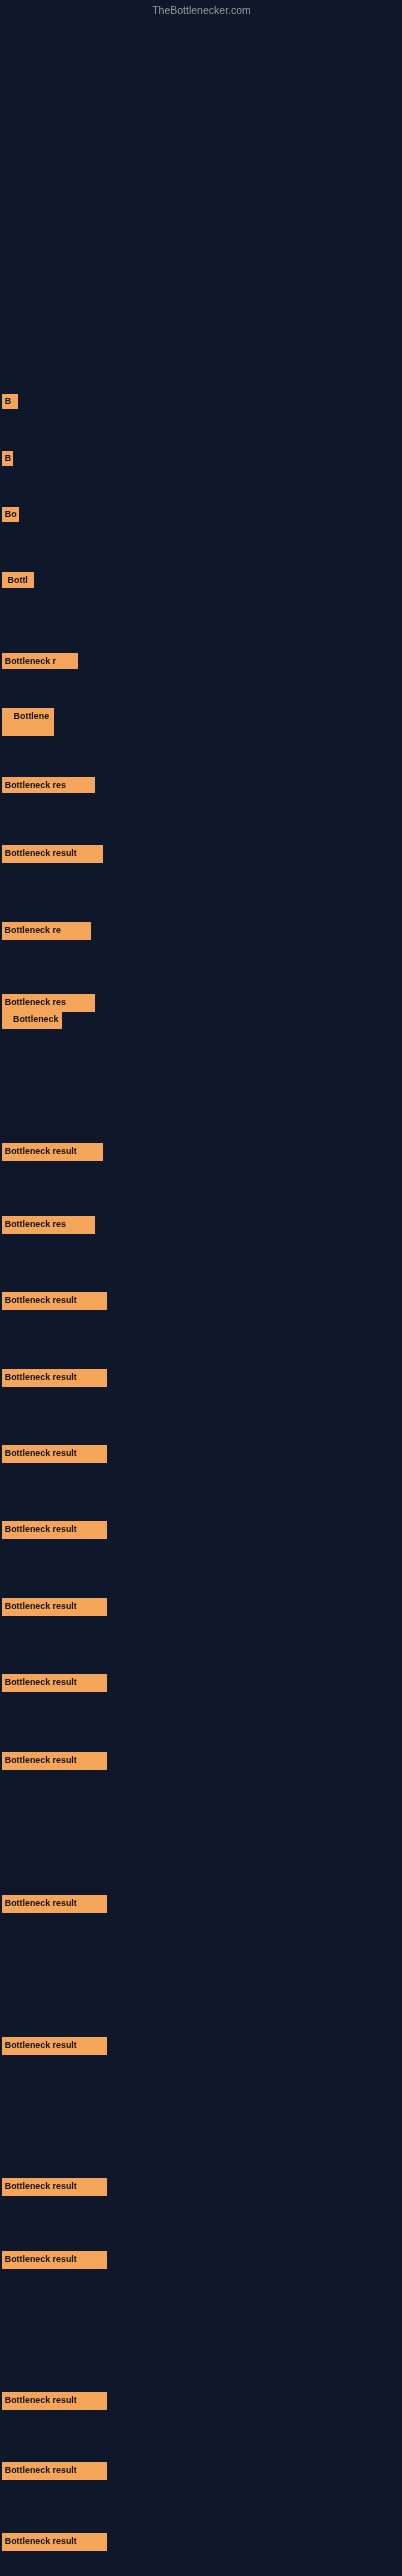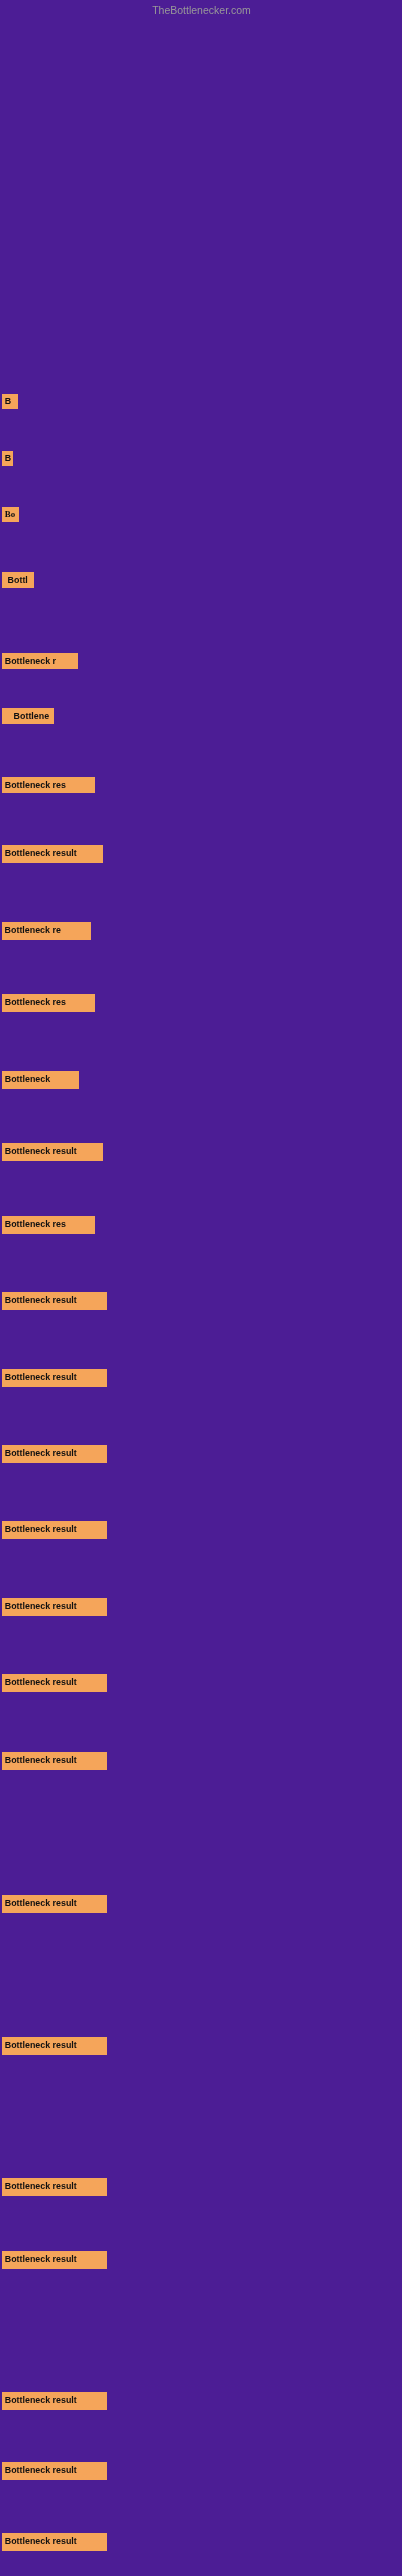--- a/index.html
+++ b/index.html
@@ -15,21 +15,21 @@
       font-family: Arial, sans-serif;
       position: relative;
       overflow-x: hidden;
     }
 
     
     .page-wrapper {
       position: relative;
       width: 403px;
       height: 2576px;
-      background: #4c1d95;
+      background: #0f172a;
     }
 
     .title-bar {
       position: absolute;
       top: 4px;
       left: 0;
       right: 0;
       text-align: center;
       color: #999;
       font-size: 10.5px;
@@ -51,29 +51,29 @@
   </style>
 </head>
 <body>
 
 <div class="page-wrapper">
 
   <div class="title-bar">TheBottlenecker.com</div>
 
 <div class="result-box" style="top: 394px; width: 16px; height: 14.5px; line-height: 14.5px; padding: 0px 3.2px;">B</div>
     <div class="result-box" style="top: 451px; width: 11.3px; height: 14.5px; line-height: 14.5px; padding: 0px 3.2px;">B</div>
-    <div class="result-box" style="top: 507px; width: 17.7px; height: 14.5px; line-height: 14.5px; padding: 0px 3.2px; font-family: Liberation Serif, serif;">Bo</div>
+    <div class="result-box" style="top: 507px; width: 17.7px; height: 14.5px; line-height: 14.5px; padding: 0px 3.2px;">Bo</div>
     <div class="result-box" style="top: 572px; width: 32px; height: 16px; line-height: 16px; padding: 0px 6px;">Bottl</div>
     <div class="result-box" style="top: 644px; width: 76px; height: 16px; line-height: 16px; padding: 0px 3.2px; margin-top: 9px;">Bottleneck r</div>
-    <div class="result-box" style="top: 708px; width: 52px; height: 16px; line-height: 16px; padding: 0px 12px;">Bottlene</div>
+    <div class="result-box" style="top: 708px; width: 52px; height: 28px; line-height: 16px; padding: 0px 12px;">Bottlene</div>
     <div class="result-box" style="top: 777px; width: 93px; height: 16px; line-height: 16px; padding: 0px 3.2px;">Bottleneck res</div>
     <div class="result-box" style="top: 845px; width: 101px; height: 17.7px; line-height: 17.7px; padding: 0px 3.2px;">Bottleneck result</div>
     <div class="result-box" style="top: 922px; width: 89px; height: 17.7px; line-height: 17.7px; padding: 0px 3px;">Bottleneck re</div>
     <div class="result-box" style="top: 994px; width: 93px; height: 17.7px; line-height: 17.7px; padding: 0px 3.2px;">Bottleneck res</div>
-    <div class="result-box" style="top: 1071px; width: 77px; height: 17.7px; line-height: 17.7px; padding: 0px 3.2px;">Bottleneck</div>
+    <div class="result-box" style="top: 1011px; width: 60px; height: 17.7px; line-height: 17.7px; padding: 0px 3.2px; text-align: right;">Bottleneck</div>
     <div class="result-box" style="top: 1143px; width: 101px; height: 17.7px; line-height: 17.7px; padding: 0px 3.2px;">Bottleneck result</div>
     <div class="result-box" style="top: 1216px; width: 93px; height: 17.7px; line-height: 17.7px; padding: 0px 3.2px;">Bottleneck res</div>
     <div class="result-box" style="top: 1292px; width: 105px; height: 17.7px; line-height: 17.7px; padding: 0px 3.2px;">Bottleneck result</div>
     <div class="result-box" style="top: 1369px; width: 105px; height: 17.7px; line-height: 17.7px; padding: 0px 3.2px;">Bottleneck result</div>
     <div class="result-box" style="top: 1445px; width: 105px; height: 17.7px; line-height: 17.7px; padding: 0px 3.2px;">Bottleneck result</div>
     <div class="result-box" style="top: 1521px; width: 105px; height: 17.7px; line-height: 17.7px; padding: 0px 3.2px;">Bottleneck result</div>
     <div class="result-box" style="top: 1598px; width: 105px; height: 17.7px; line-height: 17.7px; padding: 0px 3.2px;">Bottleneck result</div>
     <div class="result-box" style="top: 1674px; width: 105px; height: 17.7px; line-height: 17.7px; padding: 0px 3.2px;">Bottleneck result</div>
     <div class="result-box" style="top: 1752px; width: 105px; height: 17.7px; line-height: 17.7px; padding: 0px 3.2px;">Bottleneck result</div>
     <div class="result-box" style="top: 1895px; width: 105px; height: 17.7px; line-height: 17.7px; padding: 0px 3.2px;">Bottleneck result</div>

